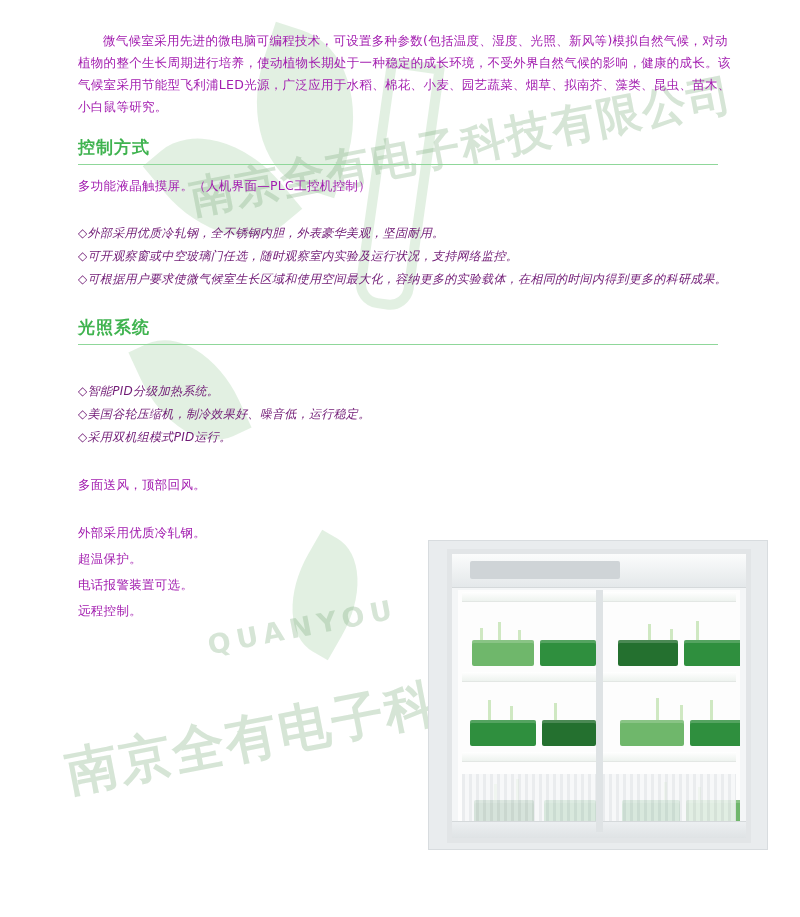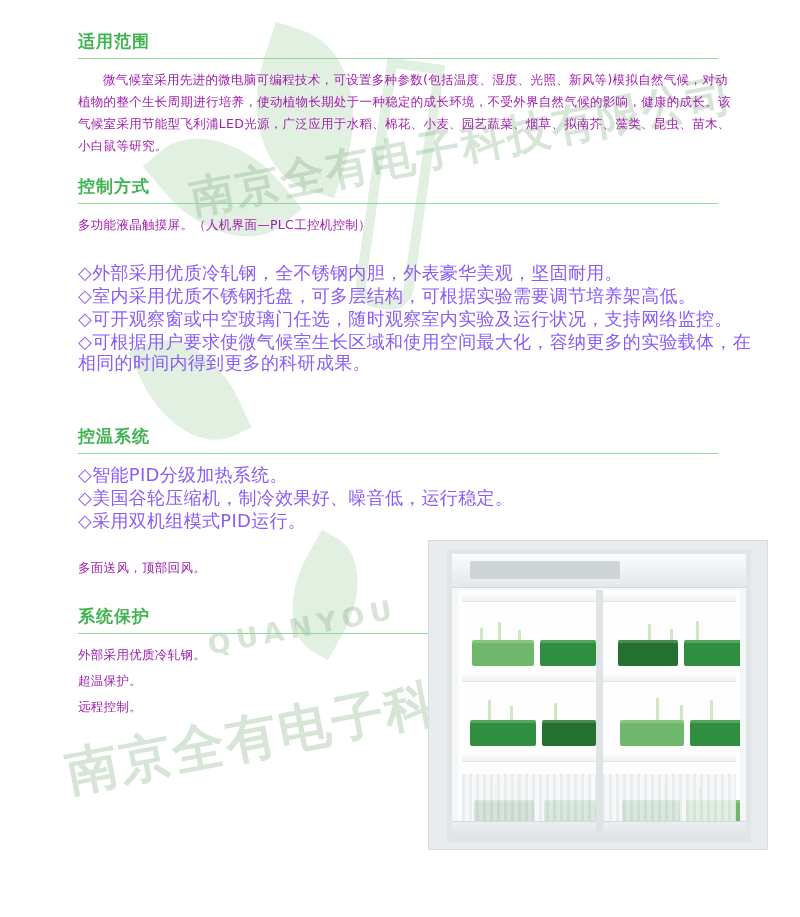--- a/index.html
+++ b/index.html
@@ -93,26 +93,27 @@
     color: #a21caf;
     font-size: 12.5px;
     line-height: 22px;
     margin: 0 0 4px 0;
     letter-spacing: 0.3px;
     max-width: 660px;
   }
   .para.indent { text-indent: 25px; }
 
   .bullet {
-    color: #8b5cf6;
-    font-size: 18px;
+    color: #701a75;
+    font-size: 12px;
     line-height: 21px;
     margin: 0 0 2px 0;
     letter-spacing: 0.3px;
     max-width: 680px;
+    font-style: italic;
   }
 
   .gap-sm { height: 12px; }
   .gap-md { height: 20px; }
 
   
   .photo {
     position: absolute;
     right: 32px;
     top: 540px;
@@ -221,60 +222,58 @@
   <div class="wm-leaf wm-leaf-d"></div>
   <div class="wm-tube"></div>
   <div class="wm-text wm-1">南京全有电子科技有限公司</div>
   <div class="wm-text wm-3">QUANYOU</div>
   <div class="wm-text wm-2">南京全有电子科技有限公司</div>
 </div>
 
 <div class="page">
 
   <div class="section">
-    <div class="sec-title">适用范围</div>
     <p class="para indent">微气候室采用先进的微电脑可编程技术，可设置多种参数(包括温度、湿度、光照、新风等)模拟自然气候，对动植物的整个生长周期进行培养，使动植物长期处于一种稳定的成长环境，不受外界自然气候的影响，健康的成长。该气候室采用节能型飞利浦LED光源，广泛应用于水稻、棉花、小麦、园艺蔬菜、烟草、拟南芥、藻类、昆虫、苗木、小白鼠等研究。</p>
   </div>
   <div class="gap-sm"></div>
 
   <div class="section">
     <div class="sec-title">控制方式</div>
     <p class="para">多功能液晶触摸屏。（人机界面—PLC工控机控制）</p>
   </div>
   <div class="gap-md"></div>
 
   <div class="section">
     <p class="bullet">◇外部采用优质冷轧钢，全不锈钢内胆，外表豪华美观，坚固耐用。</p>
-    <p class="bullet">◇室内采用优质不锈钢托盘，可多层结构，可根据实验需要调节培养架高低。</p>
     <p class="bullet">◇可开观察窗或中空玻璃门任选，随时观察室内实验及运行状况，支持网络监控。</p>
     <p class="bullet">◇可根据用户要求使微气候室生长区域和使用空间最大化，容纳更多的实验载体，在相同的时间内得到更多的科研成果。</p>
   </div>
   <div class="gap-md"></div>
 
   <div class="section">
-  </div>
-  <div class="gap-md"></div>
-
-  <div class="section">
-    <div class="sec-title">控温系统</div>
+    <div class="sec-title">光照系统</div>
+  </div>
+  <div class="gap-md"></div>
+
+  <div class="section">
     <p class="bullet">◇智能PID分级加热系统。</p>
     <p class="bullet">◇美国谷轮压缩机，制冷效果好、噪音低，运行稳定。</p>
     <p class="bullet">◇采用双机组模式PID运行。</p>
   </div>
   <div class="gap-md"></div>
 
   <div class="section">
     <p class="para">多面送风，顶部回风。</p>
   </div>
   <div class="gap-md"></div>
 
   <div class="section">
-    <div class="sec-title">系统保护</div>
     <p class="para">外部采用优质冷轧钢。</p>
     <p class="para">超温保护。</p>
+    <p class="para">电话报警装置可选。</p>
     <p class="para">远程控制。</p>
   </div>
 
 </div>
 
 <div class="photo">
   <div class="cab-frame">
     <div class="cab-top"></div>
     <div class="cab-inner">
 

